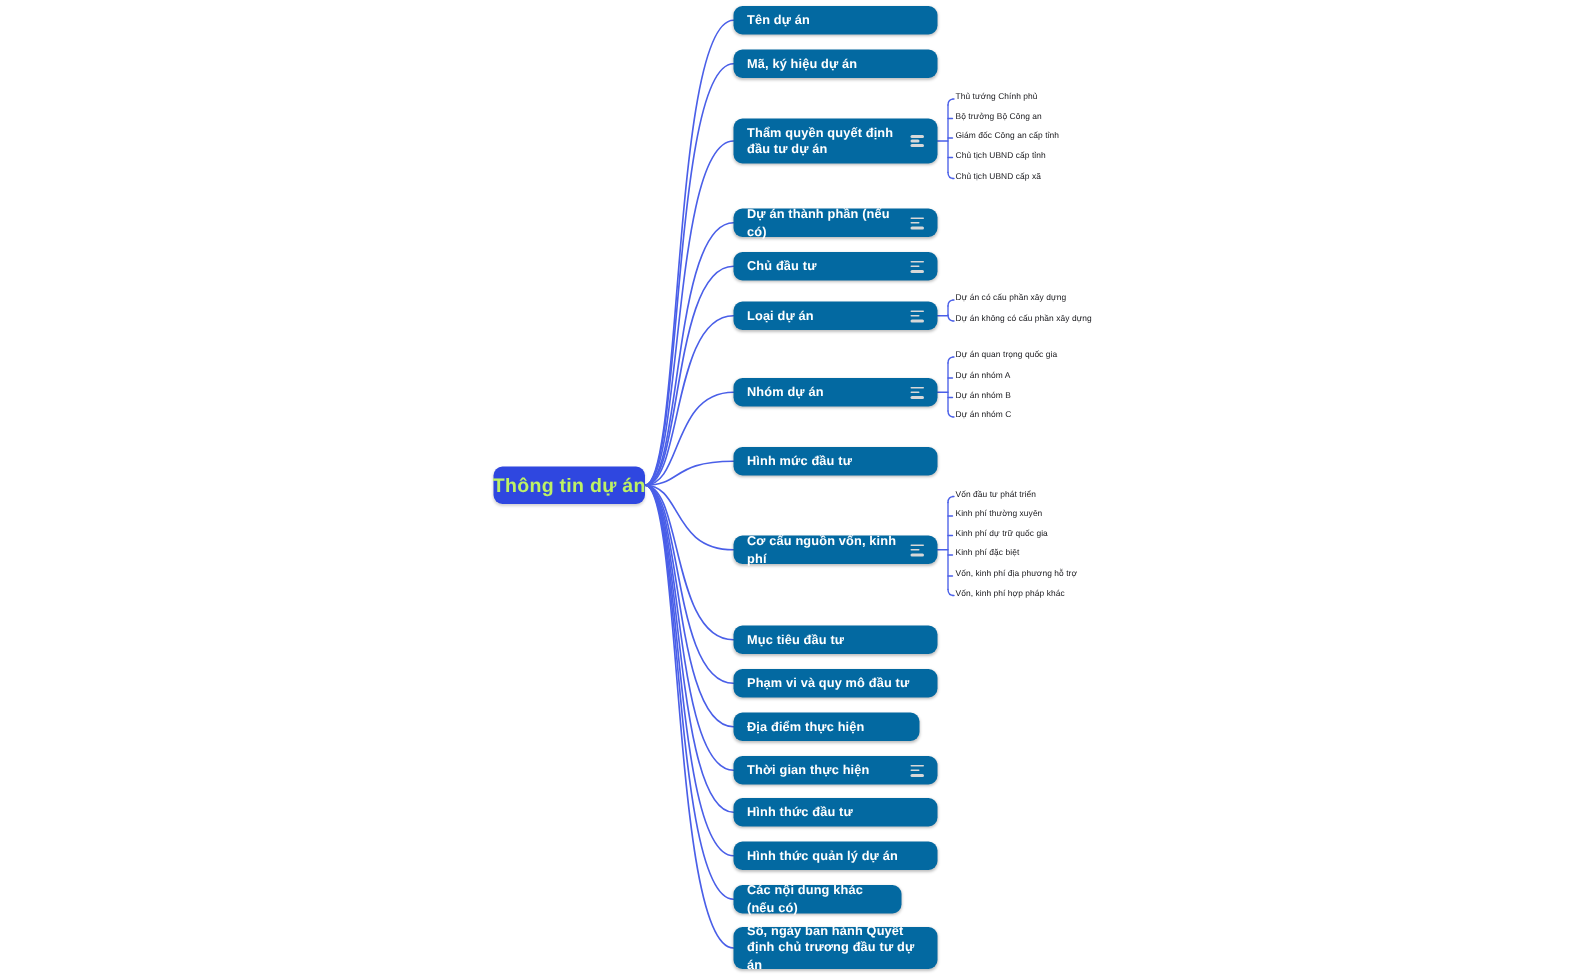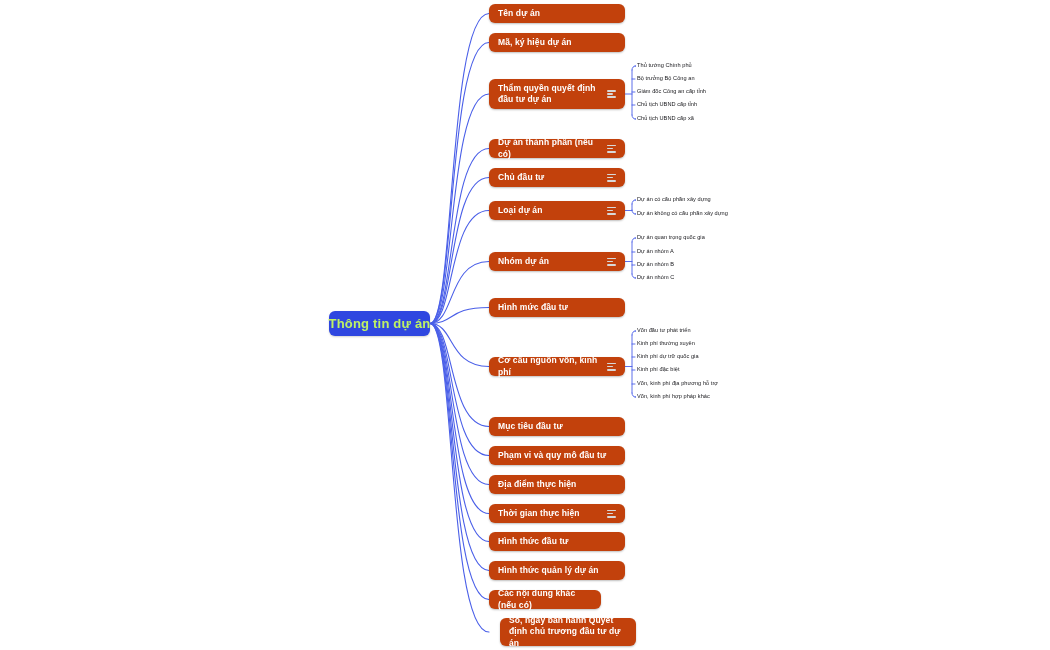--- a/index.html
+++ b/index.html
@@ -37,21 +37,21 @@
     letter-spacing: 0.2px;
     border-radius: 6px;
     padding: 7px 14px;
     white-space: nowrap;
     box-shadow: 0 1px 2px rgba(0,0,0,0.18);
   }
   
   .branch-node {
     position: absolute;
     box-sizing: border-box;
-    background: #c2410c;
+    background: #0369a1;
     color: #ffffff;
     border-radius: 6px;
     font-size: 8.5px;
     font-weight: bold;
     letter-spacing: 0.1px;
     display: flex;
     align-items: center;
     padding: 0 9px;
     box-shadow: 0 1px 2px rgba(0,0,0,0.25);
   }
@@ -201,41 +201,41 @@
           <i></i>
           <i></i>
         </span>
       </div>
       <div class="branch-node" style="left: 489px; top: 417px; width: 136px; height: 19px;">
         <span class="branch-label">Mục tiêu đầu tư</span>
       </div>
       <div class="branch-node" style="left: 489px; top: 446px; width: 136px; height: 19px;">
         <span class="branch-label">Phạm vi và quy mô đầu tư</span>
       </div>
-      <div class="branch-node" style="left: 489px; top: 475px; width: 136px; height: 19px;">
+      <div class="branch-node" style="left: 489px; top: 475px; width: 124px; height: 19px;">
         <span class="branch-label">Địa điểm thực hiện</span>
       </div>
       <div class="branch-node" style="left: 489px; top: 504px; width: 136px; height: 19px;">
         <span class="branch-label">Thời gian thực hiện</span>
         <span class="notes-icon">
           <i></i>
           <i></i>
           <i></i>
         </span>
       </div>
       <div class="branch-node" style="left: 489px; top: 532px; width: 136px; height: 19px;">
         <span class="branch-label">Hình thức đầu tư</span>
       </div>
       <div class="branch-node" style="left: 489px; top: 561px; width: 136px; height: 19px;">
         <span class="branch-label">Hình thức quản lý dự án</span>
       </div>
       <div class="branch-node" style="left: 489px; top: 590px; width: 112px; height: 19px;">
         <span class="branch-label">Các nội dung khác (nếu có)</span>
       </div>
-      <div class="branch-node" style="left: 500px; top: 618px; width: 136px; height: 28px;">
+      <div class="branch-node" style="left: 489px; top: 618px; width: 136px; height: 28px;">
         <span class="branch-label">Số, ngày ban hành Quyết định chủ trương đầu tư dự án</span>
       </div>
     </div>
   <div id="leaf-layer">
       <div class="leaf-node" style="left: 637px; top: 63px;">Thủ tướng Chính phủ</div>
       <div class="leaf-node" style="left: 637px; top: 76px;">Bộ trưởng Bộ Công an</div>
       <div class="leaf-node" style="left: 637px; top: 89px;">Giám đốc Công an cấp tỉnh</div>
       <div class="leaf-node" style="left: 637px; top: 102px;">Chủ tịch UBND cấp tỉnh</div>
       <div class="leaf-node" style="left: 637px; top: 116px;">Chủ tịch UBND cấp xã</div>
       <div class="leaf-node" style="left: 637px; top: 197px;">Dự án có cấu phần xây dựng</div>

